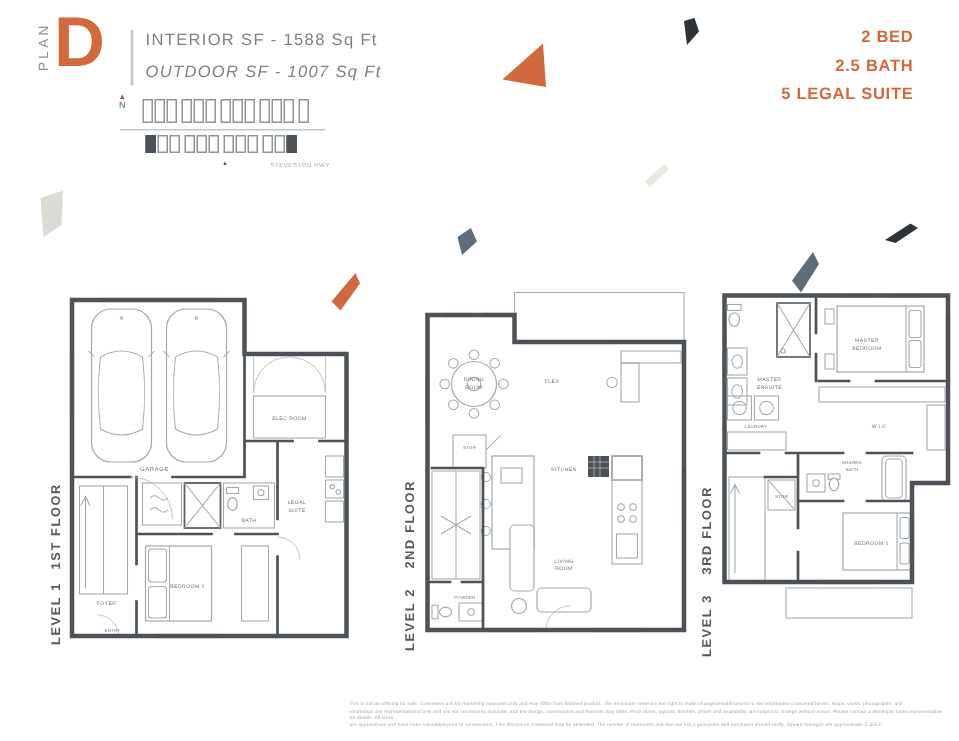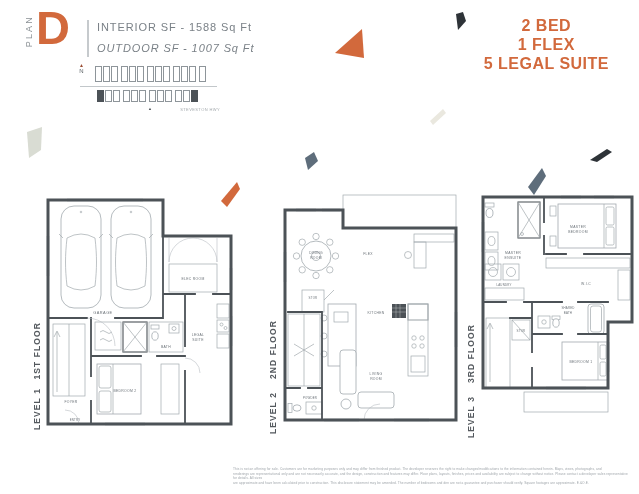--- a/index.html
+++ b/index.html
@@ -5,21 +5,21 @@
   html,body{margin:0;padding:0;background:#fff;}
   .page{position:relative;width:639px;height:494px;background:#ffffff;overflow:hidden;
         font-family:"Liberation Sans",sans-serif;}
   
   .plan-word{position:absolute;left:24px;top:15px;writing-mode:vertical-rl;transform:rotate(180deg);
              font-size:9px;letter-spacing:2.2px;color:#8A9094;font-weight:400;}
   .plan-letter{position:absolute;left:36px;top:4px;font-size:47px;font-weight:700;color:#D2693C;line-height:1;}
   .hdr-divider{position:absolute;left:87px;top:20px;width:2px;height:37px;background:#C6CACD;}
   .sf-line{position:absolute;left:97px;font-size:11px;color:#7A8187;letter-spacing:.9px;font-weight:400;}
   .sf-interior{top:21px;} .sf-outdoor{top:42px;font-style:italic;}
-  .features{position:absolute;right:30px;top:16px;text-align:center;font-size:16px;font-weight:700;
+  .features{position:absolute;right:30px;top:16px;text-align:right;font-size:11px;font-weight:700;
             color:#D2693C;letter-spacing:.5px;line-height:19px;}
   
   .sitemap{position:absolute;left:78px;top:62px;width:142px;height:52px;}
   .north{position:absolute;left:1px;top:0;font-size:6px;line-height:6px;color:#5B6165;text-align:center;}
   .north .arr{color:#9C4F35;font-size:5px;display:block;}
   .unit-row{position:absolute;display:flex;gap:1px;}
   .row-t{left:17px;top:4px;} .row-b{left:19px;top:28px;}
   .unit{width:7px;height:16px;border:1px solid #8E959A;background:#fff;box-sizing:border-box;flex:none;}
   .row-b .unit{height:12px;}
   .unit-row .unit:nth-child(3n){margin-right:2px;}
@@ -54,21 +54,21 @@
 <div class="page">
 
   <div class="plan-word">PLAN</div>
   <div class="plan-letter">D</div>
   <div class="hdr-divider"></div>
   <div class="sf-line sf-interior">INTERIOR SF - 1588 Sq Ft</div>
   <div class="sf-line sf-outdoor">OUTDOOR SF - 1007 Sq Ft</div>
 
   <div class="features">
     <div>2 BED</div>
-    <div>1 FLEX</div>
+    <div>2.5 BATH</div>
     <div>5 LEGAL SUITE</div>
   </div>
 
   <div class="sitemap">
     <div class="north">
       <span class="arr">▲</span>
       <span>N</span>
     </div>
     <div class="unit-row row-t">
         <span class="unit"></span>

